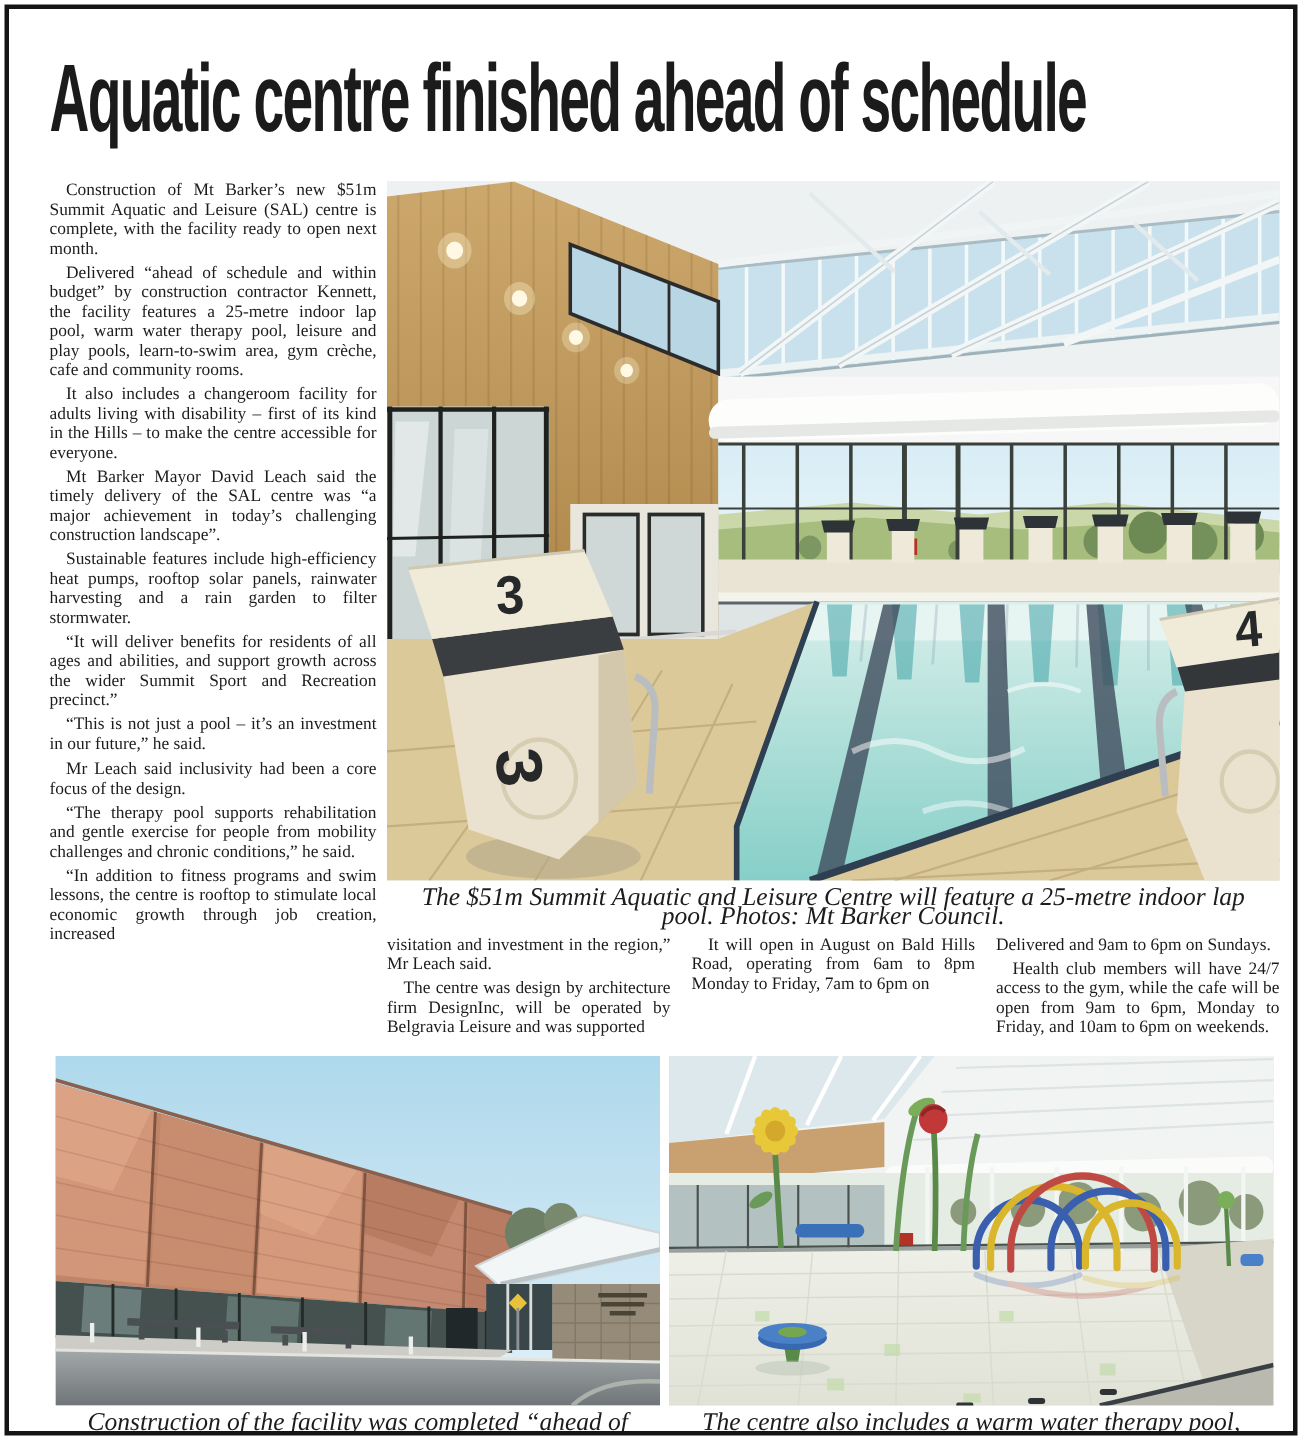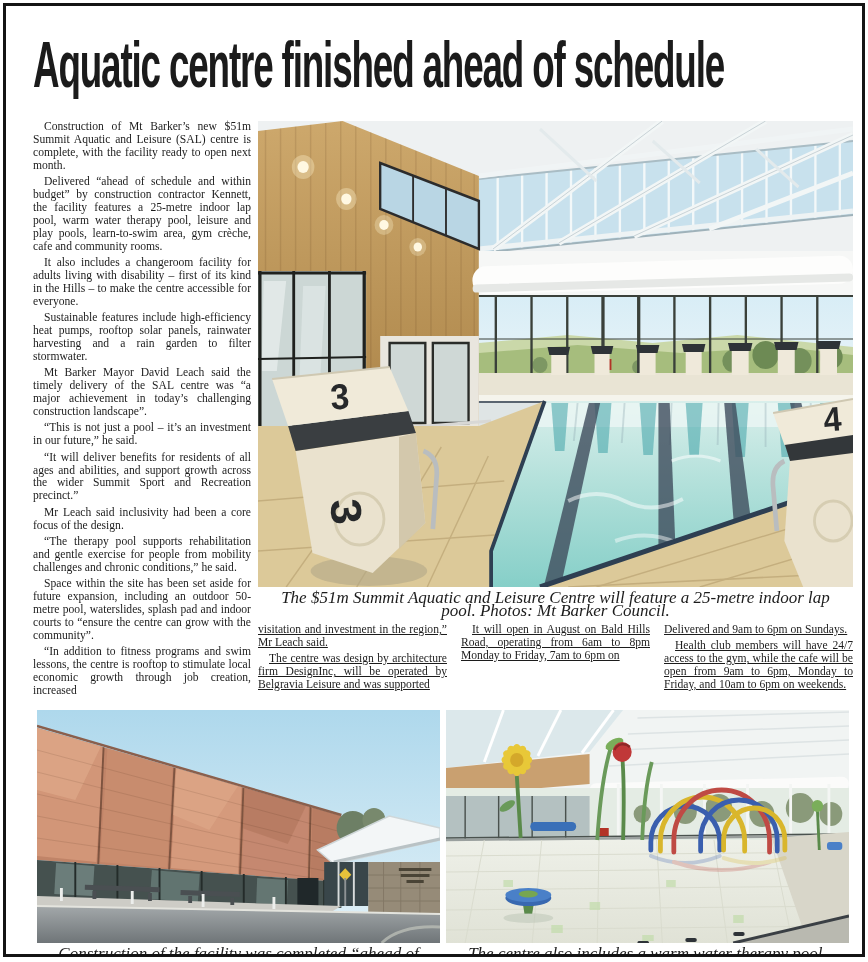--- a/index.html
+++ b/index.html
@@ -24,45 +24,44 @@
     text-align:justify;text-justify:inter-word;
   }
   .article p.cont{text-indent:0;}
   .photo{display:block;width:100%;background:#dfe5e5;}
   .main-photo{height:466px;}
   .caption{
     font-style:italic;font-size:17px;line-height:13.5px;text-align:center;
     margin:4px 6px 0 6px;color:#1c1c1c;
   }
   .cols{display:flex;gap:14px;margin-top:6px;}
-  .cols .col{flex:1;min-width:0;text-decoration:underline;}
+  .cols .col{flex:1;min-width:0;}
   .figures-row{display:flex;gap:6px;margin-top:9px;padding:0 4px;}
   .figures-row figure{margin:0;flex:1;min-width:0;}
   .figures-row svg{width:100%;height:233px;display:block;}
   svg text{font-family:"Liberation Sans", sans-serif;font-weight:700;}
 </style>
 </head>
 <body>
 
 <div class="page">
 
   <h1 class="headline"><span>Aquatic centre finished ahead of schedule</span></h1>
 
   <div class="content-row">
     <div class="left-col article">
         <p>Construction of Mt Barker’s new $51m Summit Aquatic and Leisure (SAL) centre is complete, with the facility ready to open next month.</p>
         <p>Delivered “ahead of schedule and within budget” by construction contractor Kennett, the facility features a 25-metre indoor lap pool, warm water therapy pool, leisure and play pools, learn-to-swim area, gym crèche, cafe and community rooms.</p>
         <p>It also includes a changeroom facility for adults living with disability – first of its kind in the Hills – to make the centre accessible for everyone.</p>
+        <p>Mt Barker Mayor David Leach said the timely delivery of the SAL centre was “a major achievement in today’s challenging construction landscape”.</p>
         <p>Sustainable features include high-efficiency heat pumps, rooftop solar panels, rainwater harvesting and a rain garden to filter stormwater.</p>
-        <p>Mt Barker Mayor David Leach said the timely delivery of the SAL centre was “a major achievement in today’s challenging construction landscape”.</p>
+        <p>“It will deliver benefits for residents of all ages and abilities, and support growth across the wider Summit Sport and Recreation precinct.”</p>
         <p>“This is not just a pool – it’s an investment in our future,” he said.</p>
-        <p>“It will deliver benefits for residents of all ages and abilities, and support growth across the wider Summit Sport and Recreation precinct.”</p>
         <p>Mr Leach said inclusivity had been a core focus of the design.</p>
         <p>“The therapy pool supports rehabilitation and gentle exercise for people from mobility challenges and chronic conditions,” he said.</p>
-        <p>Space within the site has been set aside for future expansion, including an outdoor 50-metre pool, waterslides, splash pad and indoor courts to “ensure the centre can grow with the community”.</p>
         <p>“In addition to fitness programs and swim lessons, the centre is rooftop to stimulate local economic growth through job creation, increased</p>
       </div>
 
     <div class="right-area">
 
       <svg class="photo main-photo" viewBox="0 0 633 466" preserveAspectRatio="none">
         <defs>
           <linearGradient id="gWood" x1="0" y1="0" x2="0" y2="1">
             <stop offset="0" stop-color="#cda86c"></stop>
               <stop offset="1" stop-color="#ac8549"></stop>

